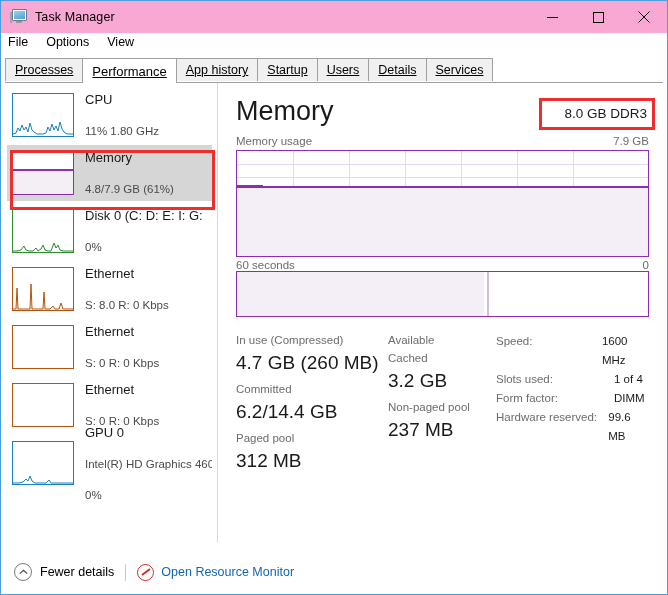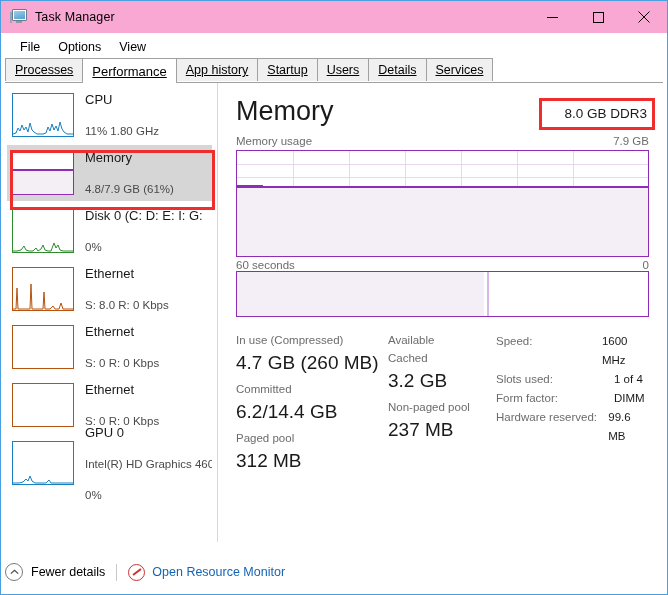--- a/index.html
+++ b/index.html
@@ -60,22 +60,22 @@
   .win-btn {
     width: 46px; height: 32px;
     display: flex; align-items: center; justify-content: center;
     color: #000;
   }
   .win-btn svg { display: block; }
 
   
   .menubar {
     height: 23px;
-    display: flex; align-items: flex-end;
-    padding-left: 12px;
+    display: flex; align-items: flex-start;
+    padding-left: 0;
     background: #ffffff;
   }
   .menu-item {
     font-size: 12.5px; color: #000;
     padding: 2px 9px 2px 7px;
     margin-right: 2px;
   }
 
   
   .tabstrip {
@@ -280,21 +280,21 @@
   }
   .spec-val {
     font-size: 11.5px; color: #1a1a1a;
   }
 
   
   .statusbar {
     position: absolute; left: 0; right: 0; bottom: 0;
     height: 44px;
     display: flex; align-items: center;
-    padding-left: 4px;
+    padding-left: 13px;
     background: #ffffff;
   }
   .chev {
     width: 18px; height: 18px; border-radius: 50%;
     border: 1px solid #7a7a7a;
     display: flex; align-items: center; justify-content: center;
     margin-right: 8px;
   }
   .fewer-label { font-size: 12.5px; color: #000; }
   .sep-bar {

